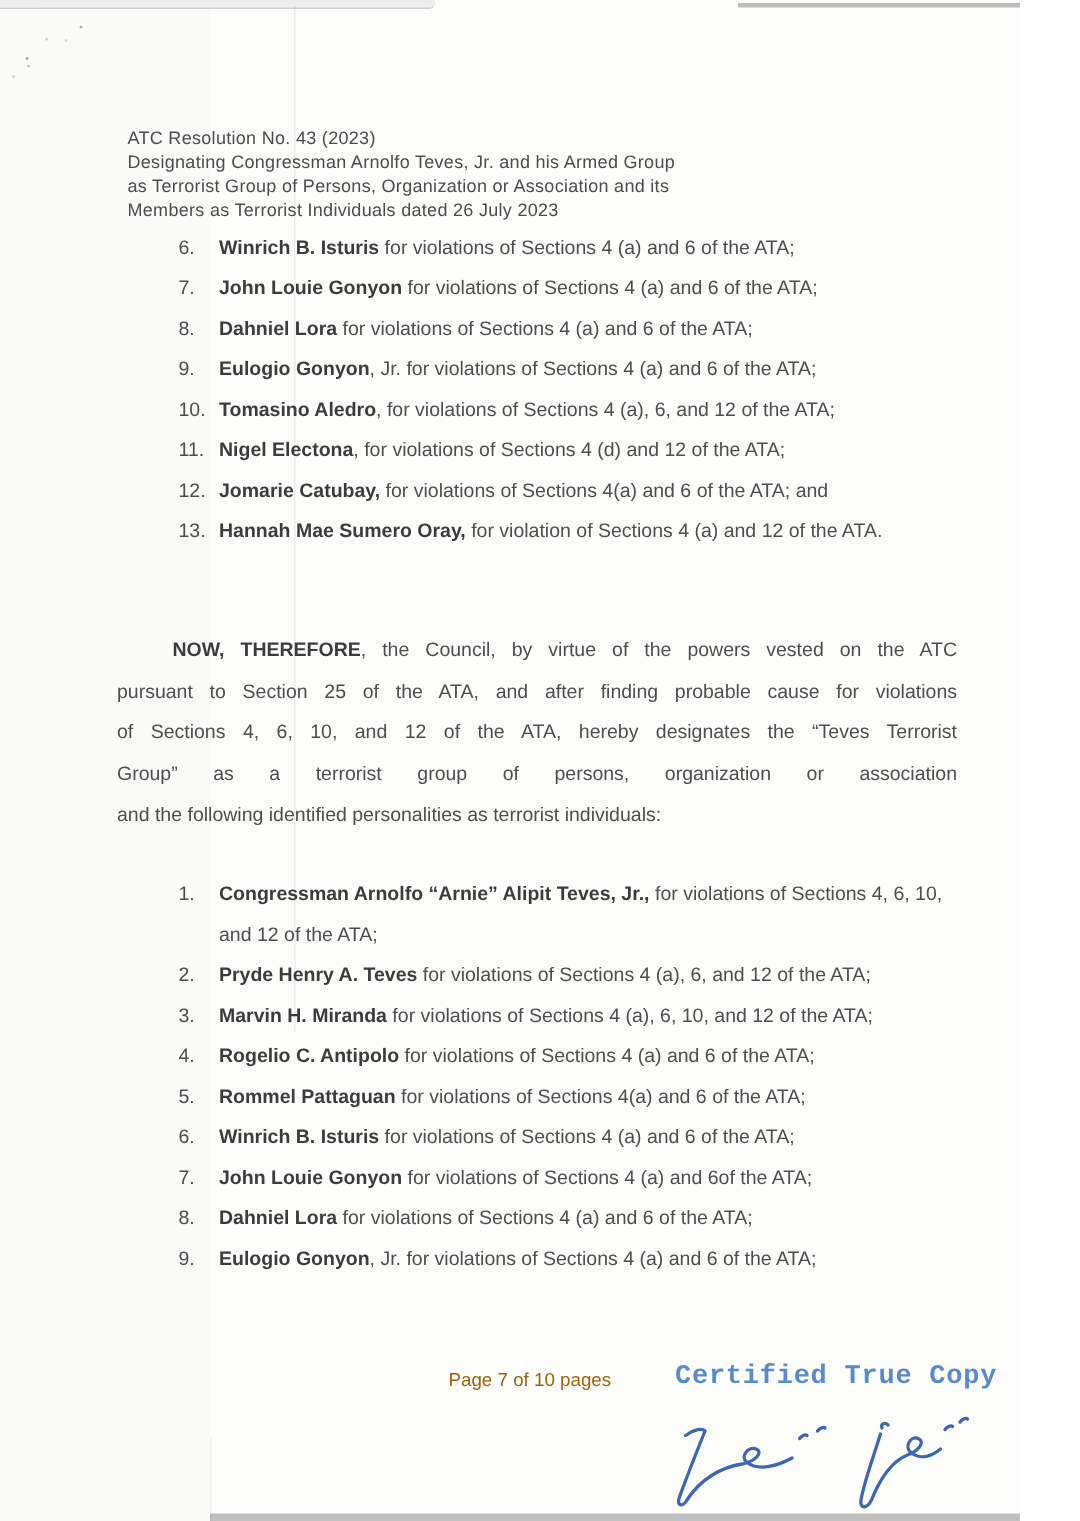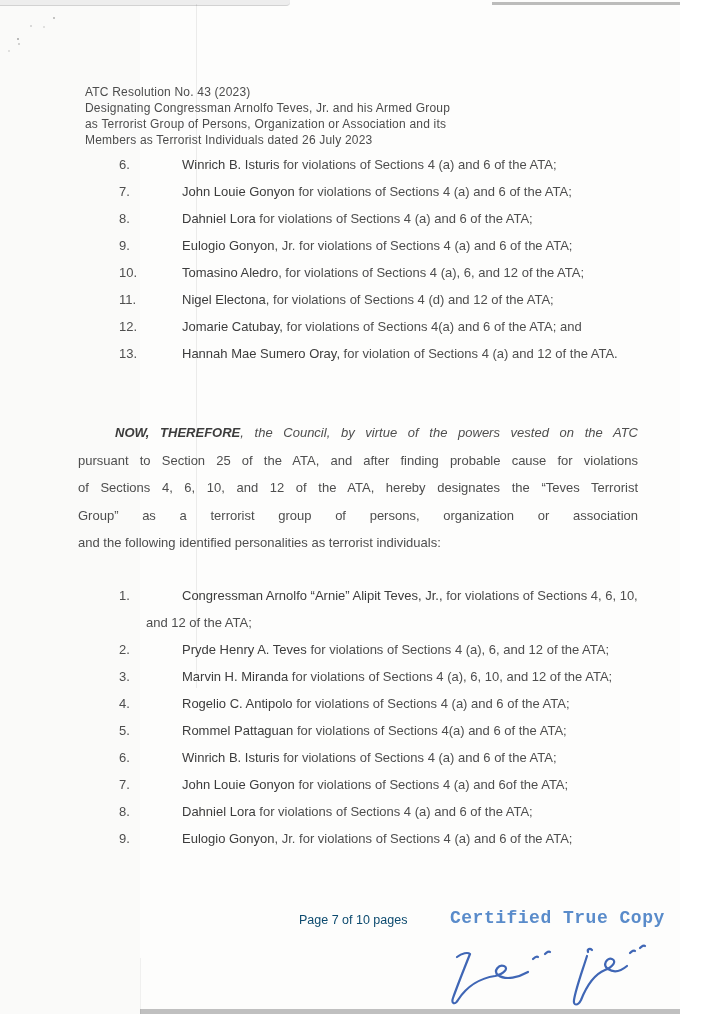--- a/index.html
+++ b/index.html
@@ -34,32 +34,32 @@
   .header { position:absolute; left:85px; top:84px; font-size:12px; line-height:16px;
     color:#4c4c4c; letter-spacing:.2px; }
 
   
   .list { position:absolute; font-size:13px; }
   .list-a { left:119px; top:151px; width:524px; line-height:27px; }
   .list-b { left:119px; top:582px; width:524px; line-height:27px; }
   .li { display:flex; }
   .num { flex:0 0 27px; }
   .txt { flex:1; }
-  .name { font-weight:normal; color:#3c3c3c;margin-left:36px; }
+  .name { font-weight:bold; color:#3c3c3c; }
 
   
   .para { position:absolute; left:78px; top:419px; width:560px; font-size:13px;
     line-height:27.6px; }
   .pline { text-align:justify; text-align-last:justify; }
-  .pline.first { padding-left:37px;font-style:italic; }
+  .pline.first { padding-left:37px; }
   .pline.last { text-align:center; text-align-last:left; }
   .lead { font-weight:bold; color:#3c3c3c; }
 
   
-  .footer-page { position:absolute; left:299px; top:913px; font-size:12.5px; color:#0c4a6e; }
+  .footer-page { position:absolute; left:299px; top:913px; font-size:12.5px; color:#a16207; }
   .stamp { position:absolute; left:450px; top:908px;
     font-family:Liberation Mono, monospace; font-weight:bold; font-size:18px;
     color:#4c82c6; letter-spacing:.5px; filter:blur(.4px); opacity:.92; }
   .sig { position:absolute; left:424px; top:940px; }
 </style>
 </head>
 <body>
 
 <div class="page">
 

